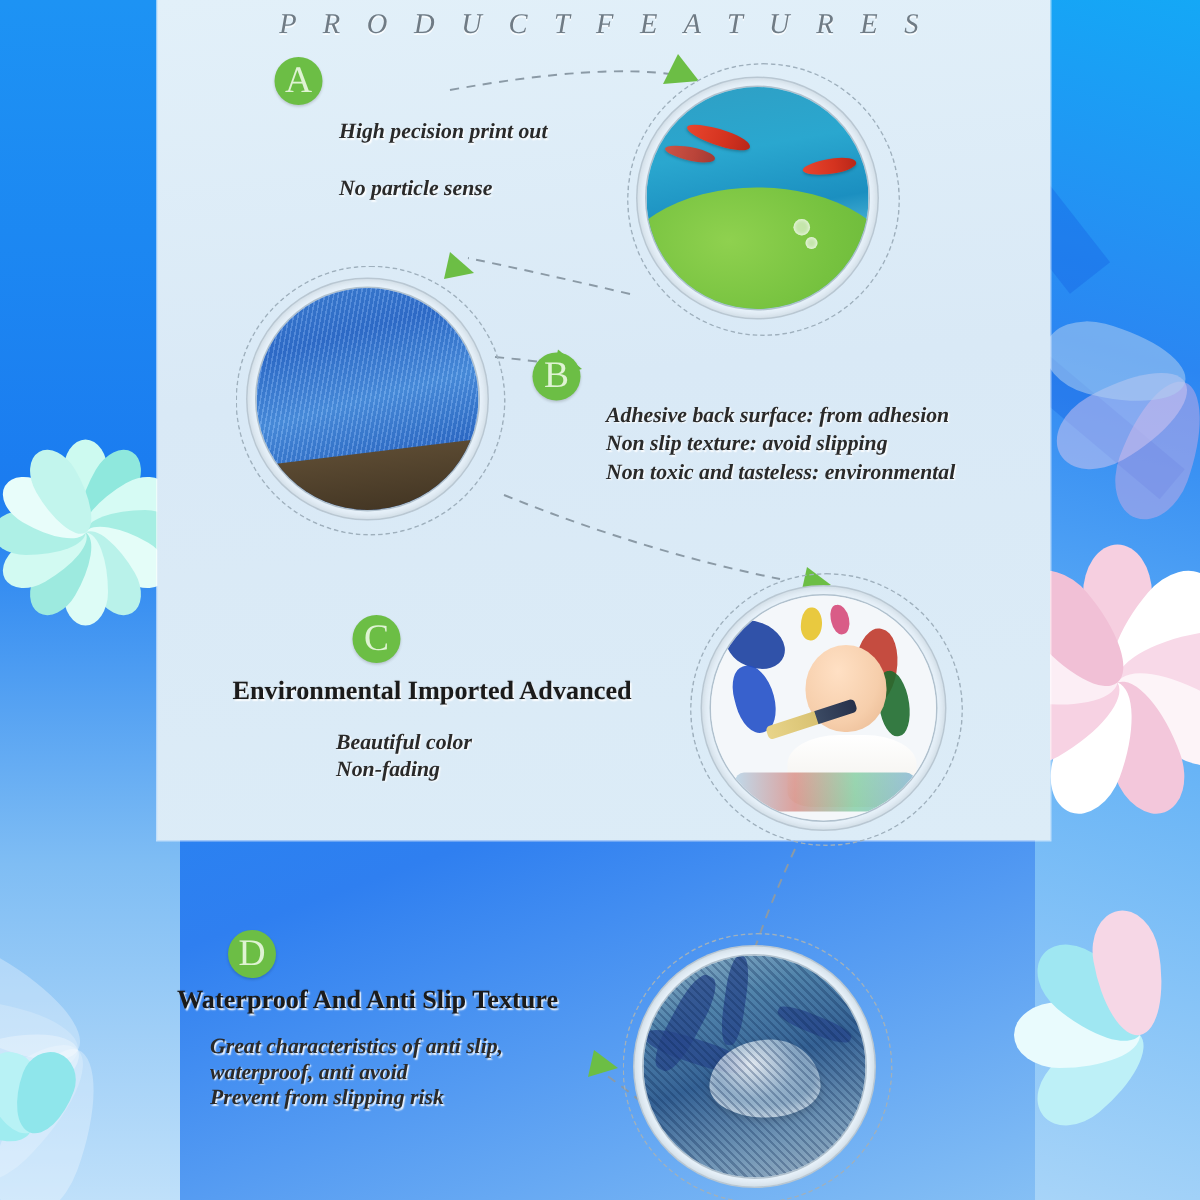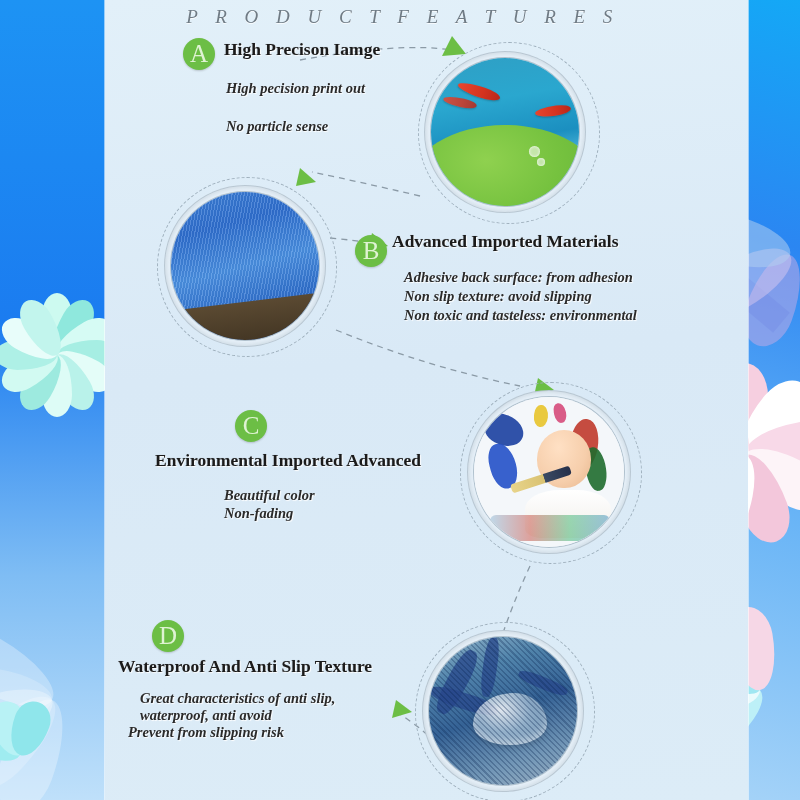--- a/index.html
+++ b/index.html
@@ -58,24 +58,23 @@
     transform-origin: 50% 100%;
     left: -15px; top: -62px;
   }
 
   
   .panel {
     position: absolute;
     left: 105px;
     top: 0;
     width: 595px;
-    height: 800px;
+    height: 560px;
     background: #daeaf6;
     box-shadow: 0 0 0 1px rgba(255,255,255,0.55);
-    padding-left: 48px;
   }
   .panel-sheen {
     position: absolute;
     inset: 0;
     background: linear-gradient(175deg, #e2f0f9 0%, #d9e9f6 45%, #dcecf7 100%);
   }
 
   
   .title {
     position: absolute;
@@ -333,21 +332,20 @@
     <path d="M 436 742 Q 418 726 400 714" fill="none" stroke="#8b9aa6" stroke-width="1.3" stroke-dasharray="6 5"></path>
 
     <polygon points="452,36 466,54 442,56" fill="#6cbe45"></polygon>
     <polygon points="300,168 316,182 296,186" fill="#6cbe45"></polygon>
     <polygon points="372,233 388,246 368,251" fill="#6cbe45"></polygon>
     <polygon points="538,378 554,390 534,396" fill="#6cbe45"></polygon>
     <polygon points="396,700 412,712 392,718" fill="#6cbe45"></polygon>
   </svg>
 
   <div class="badge" style="left:183px; top:38px;">A</div>
-  <div class="heading" style="left:224px; top:39px;">High Precison Iamge</div>
   <div class="body-text" style="left:226px; top:80px;">High pecision print out</div>
   <div class="body-text" style="left:226px; top:118px;">No particle sense</div>
 
   <div class="dash-ring" style="left:418px; top:42px; width:180px; height:180px;"></div>
   <div class="photo-wrap" style="left:425px; top:52px; width:148px; height:148px;">
     <div class="photo">
       <div class="ph-a-water"></div>
       <div class="ph-a-pad"></div>
       <div class="koi" style="left:26px; top:28px; transform: rotate(18deg);"></div>
       <div class="koi" style="left:12px; top:40px; width:34px; height:9px; transform: rotate(12deg); opacity:0.85;"></div>
@@ -359,21 +357,20 @@
 
   <div class="dash-ring" style="left:157px; top:177px; width:178px; height:178px;"></div>
   <div class="photo-wrap" style="left:165px; top:186px; width:148px; height:148px;">
     <div class="photo">
       <div class="ph-b-fabric"></div>
       <div class="ph-b-dark"></div>
     </div>
   </div>
 
   <div class="badge" style="left:355px; top:235px;">B</div>
-  <div class="heading" style="left:392px; top:231px;">Advanced Imported Materials</div>
   <div class="body-text" style="left:404px; top:269px;">Adhesive back surface: from adhesion</div>
   <div class="body-text" style="left:404px; top:307px;">Non toxic and tasteless: environmental</div>
   <div class="body-text" style="left:404px; top:288px;">Non slip texture: avoid slipping</div>
 
   <div class="badge" style="left:235px; top:410px;">C</div>
   <div class="heading" style="left:155px; top:450px;">Environmental Imported Advanced</div>
   <div class="body-text" style="left:224px; top:487px;font-style:italic;">Beautiful color</div>
   <div class="body-text" style="left:224px; top:505px;">Non-fading</div>
 
   <div class="dash-ring" style="left:460px; top:382px; width:180px; height:180px;"></div>
@@ -390,21 +387,21 @@
       <div class="baby-body"></div>
       <div class="brush"></div>
       <div class="splat" style="left:16px; top:118px; width:120px; height:26px; background:linear-gradient(90deg,#7fb3d5,#c0392b,#27ae60,#2980b9); opacity:0.45; border-radius:6px;"></div>
     </div>
   </div>
 
   <div class="badge" style="left:152px; top:620px;">D</div>
   <div class="heading" style="left:118px; top:656px;">Waterproof And Anti Slip Texture</div>
   <div class="body-text" style="left:140px; top:690px;font-family:Liberation Serif, serif;">Great characteristics of anti slip,</div>
   <div class="body-text" style="left:140px; top:707px;">waterproof, anti avoid</div>
-  <div class="body-text" style="left:128px; top:724px;">Prevent from slipping risk</div>
+  <div class="body-text" style="left:140px; top:724px;">Prevent from slipping risk</div>
 
   <div class="dash-ring" style="left:415px; top:622px; width:178px; height:178px;"></div>
   <div class="photo-wrap" style="left:423px; top:631px; width:148px; height:148px;">
     <div class="photo">
       <div class="ph-d-base"></div>
       <div class="ph-d-streak" style="left:18px; top:10px; width:20px; height:70px; transform:rotate(28deg);"></div>
       <div class="ph-d-streak" style="left:54px; top:0px; width:14px; height:60px; transform:rotate(8deg);"></div>
       <div class="ph-d-streak" style="left:0px; top:56px; width:70px; height:16px; transform:rotate(18deg);"></div>
       <div class="ph-d-streak" style="left:88px; top:40px; width:52px; height:12px; transform:rotate(22deg);"></div>
       <div class="droplet"></div>

